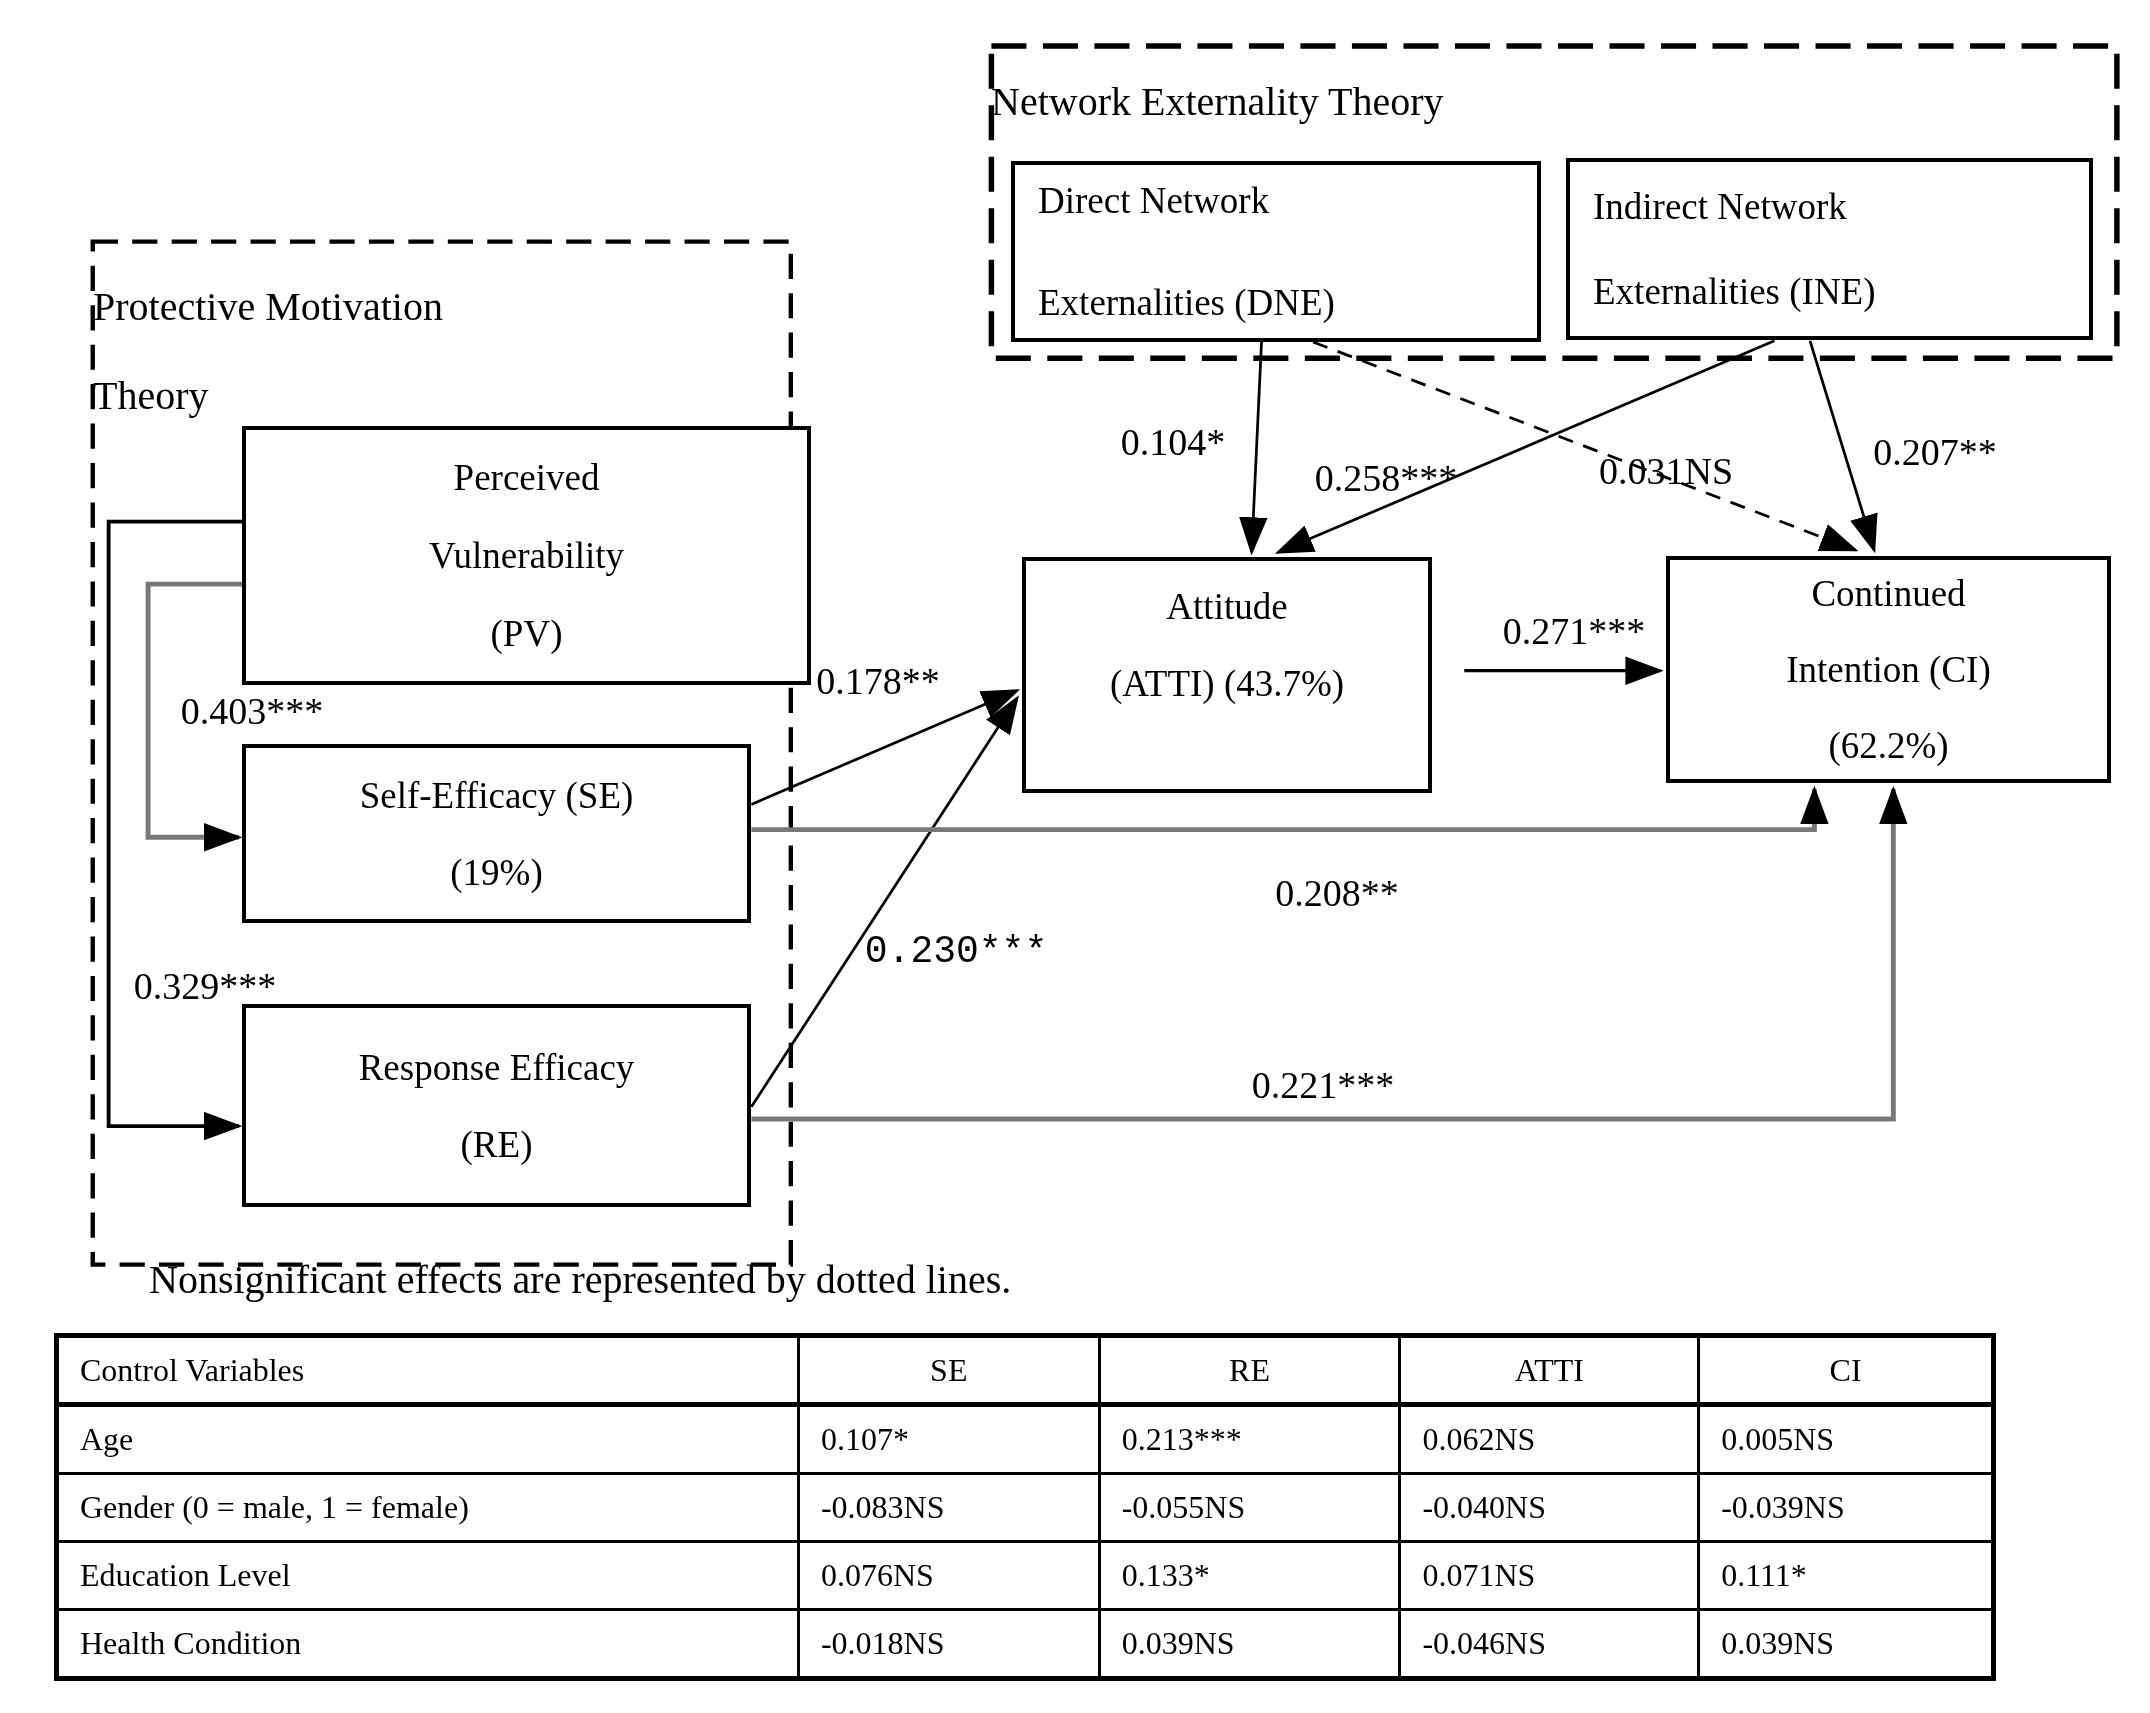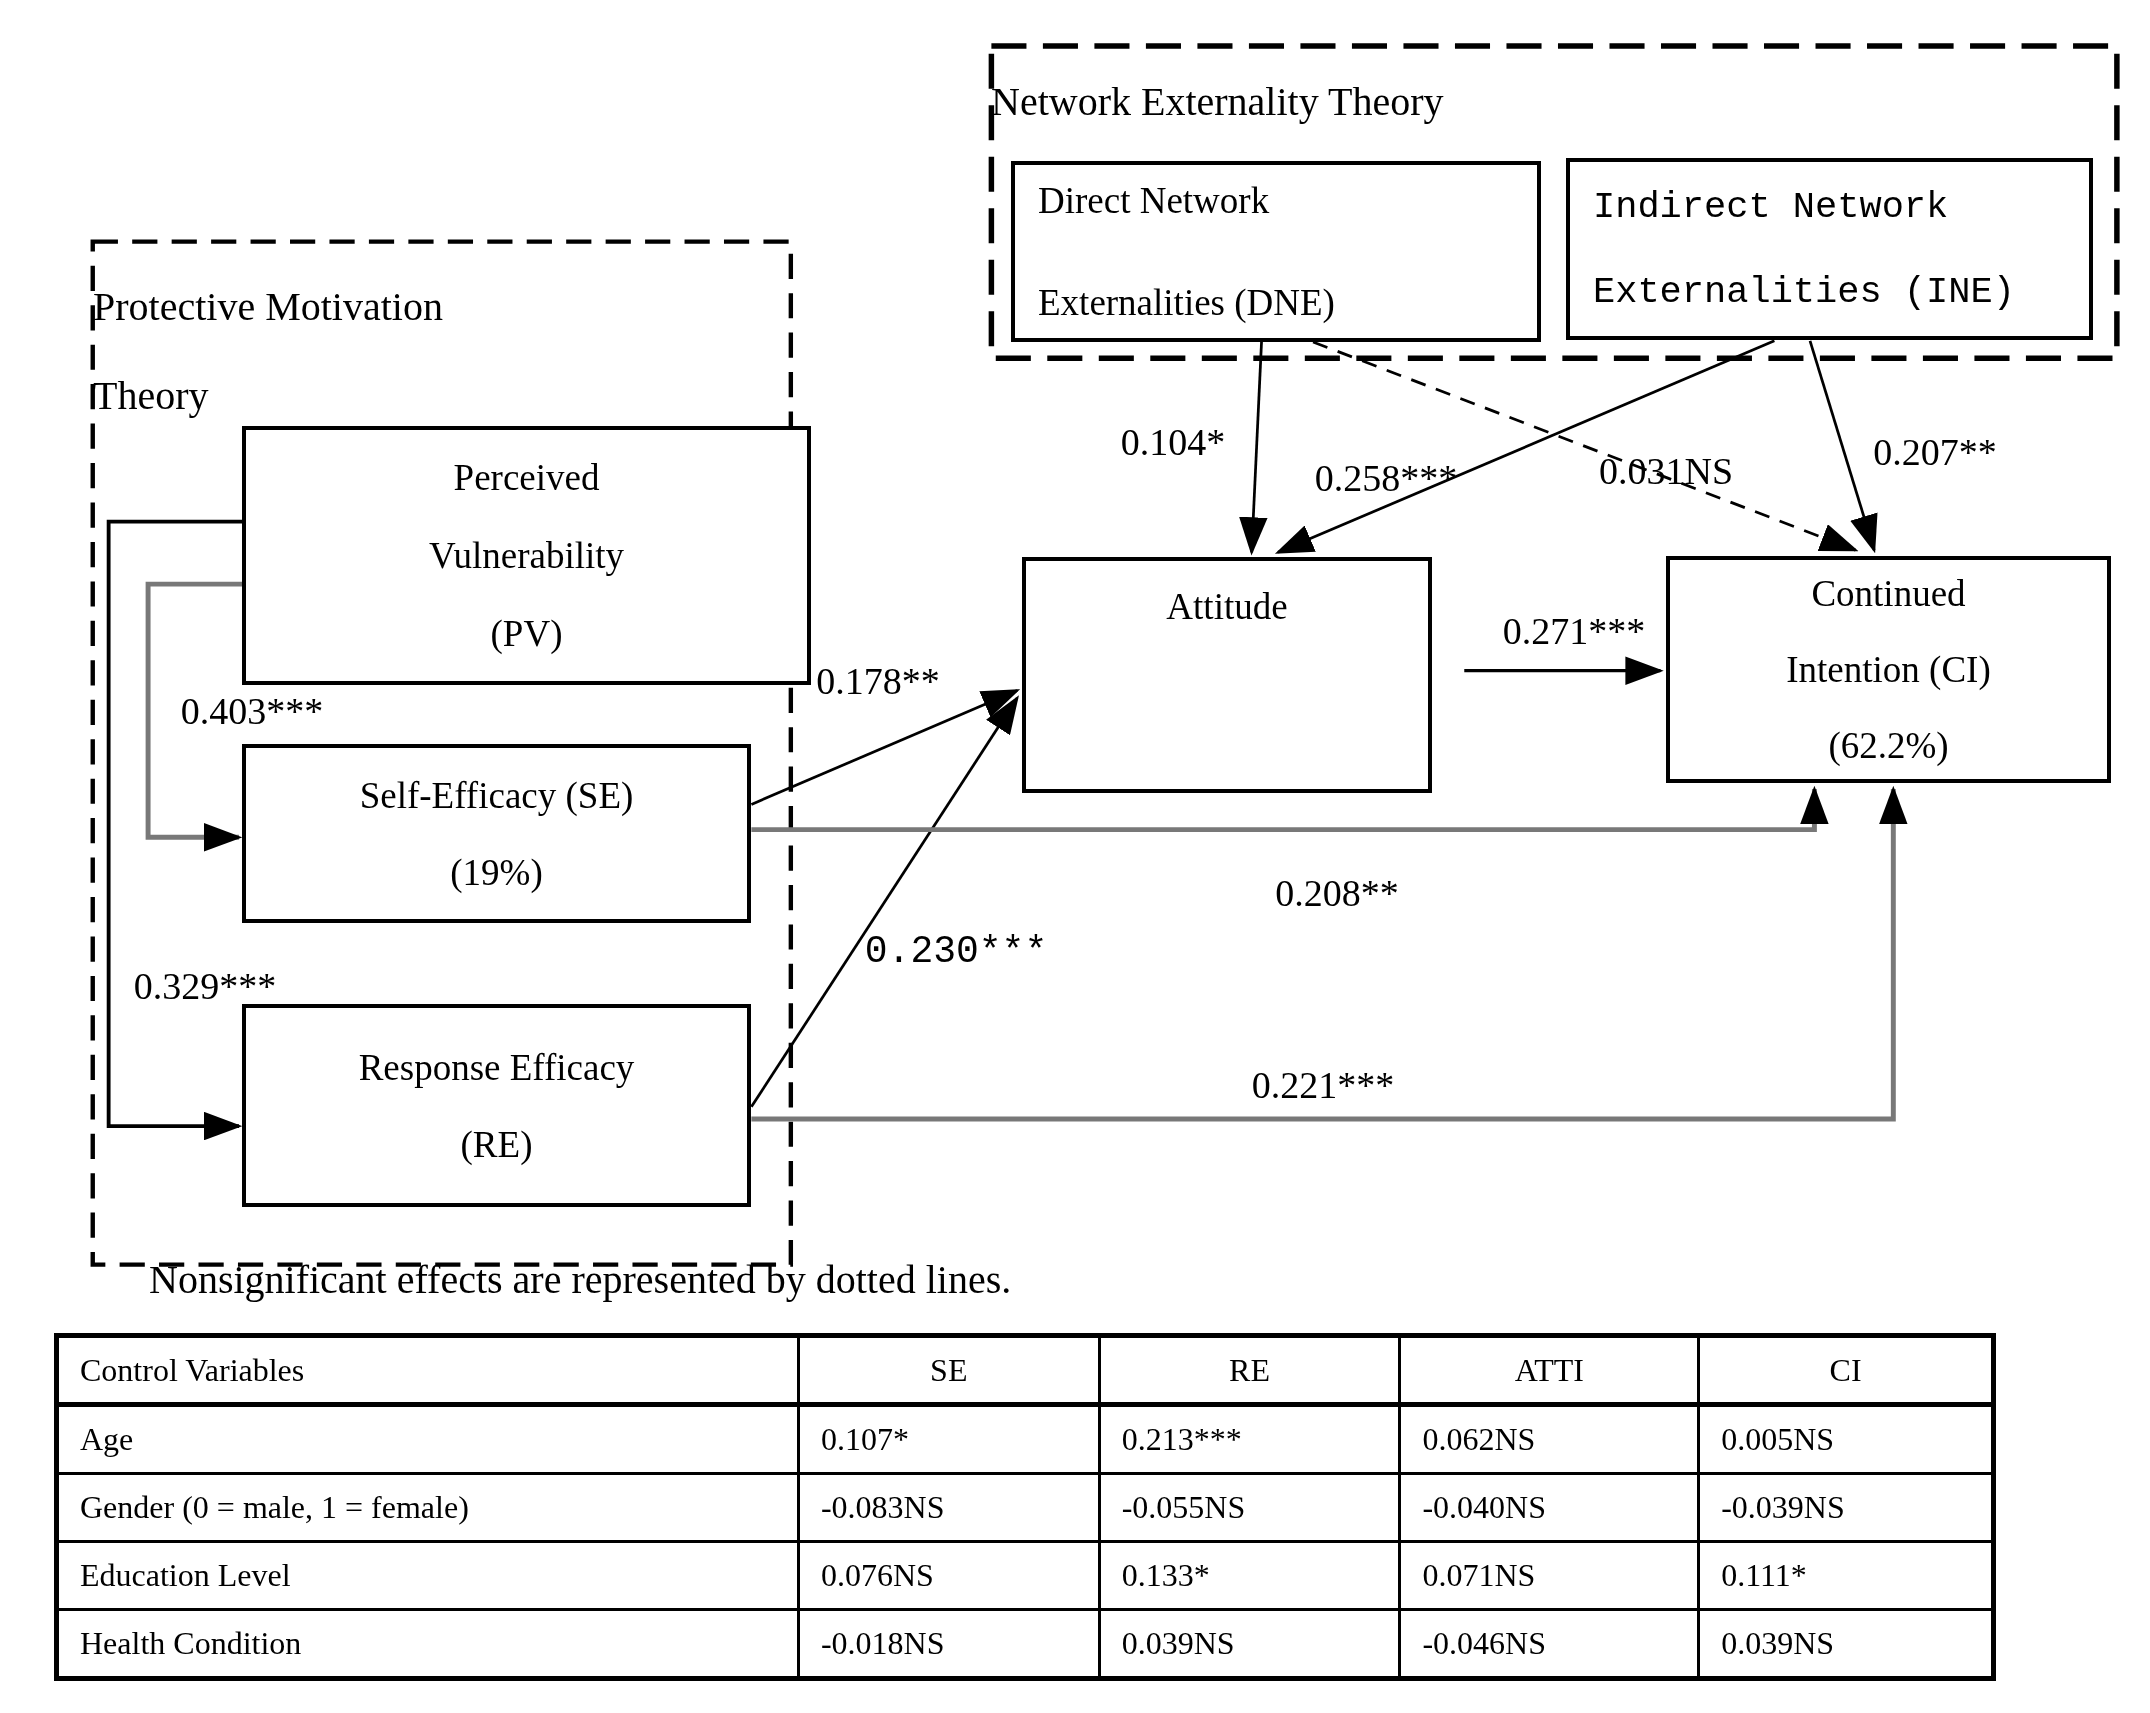--- a/index.html
+++ b/index.html
@@ -11,21 +11,21 @@
   #wires{position:absolute;left:0;top:0;width:2151px;height:1714px;z-index:1;}
   .node{
     position:absolute;box-sizing:border-box;background:#ffffff;border:4.4px solid #000;
     display:flex;flex-direction:column;align-items:center;justify-content:center;
     font-size:37px;line-height:78px;text-align:center;z-index:2;
   }
   #node-pv  {left:242px;top:426px;width:569px;height:259px;}
   #node-se  {left:242px;top:744px;width:509px;height:179px;line-height:77px;}
   #node-re  {left:242px;top:1004px;width:509px;height:203px;line-height:77px;}
   #node-dne {left:1011px;top:161px;width:530px;height:181px;align-items:flex-start;text-align:left;padding-left:23px;line-height:46px;row-gap:56px;}
-  #node-ine {left:1566px;top:158px;width:527px;height:182px;align-items:flex-start;text-align:left;padding-left:23px;line-height:46px;row-gap:39px;font-family:Liberation Mono, monospace;}
+  #node-ine {left:1566px;top:158px;width:527px;height:182px;align-items:flex-start;text-align:left;padding-left:23px;line-height:46px;row-gap:39px;}
   #node-atti{left:1022px;top:557px;width:410px;height:236px;justify-content:flex-start;padding-top:6.6px;line-height:77px;}
   #node-ci  {left:1666px;top:556px;width:445px;height:227px;line-height:76px;}
   .gtitle{position:absolute;text-align:left;font-size:40px;z-index:2;}
   #pmt-title{left:93px;top:262px;width:698px;line-height:89px;}
   #net-title{left:991px;top:61px;width:1125px;line-height:82px;}
   .plabel{
     position:absolute;transform:translate(-50%,-50%);font-size:38px;
     white-space:nowrap;z-index:3;
   }
   #lbl-pv-se  {left:252px; top:711px;}
@@ -116,20 +116,21 @@
   <div class="node" id="node-dne">
     <span>Direct Network</span>
     <span>Externalities (DNE)</span>
   </div>
   <div class="node" id="node-ine">
     <span>Indirect Network</span>
     <span>Externalities (INE)</span>
   </div>
   <div class="node" id="node-atti">
     <span>Attitude</span>
+    <span>(ATTI) (43.7%)</span>
   </div>
   <div class="node" id="node-ci">
     <span>Continued</span>
     <span>Intention (CI)</span>
     <span>(62.2%)</span>
   </div>
 
   <div class="plabel" id="lbl-pv-se">0.403***</div>
   <div class="plabel" id="lbl-pv-re">0.329***</div>
   <div class="plabel" id="lbl-se-atti">0.178**</div>

